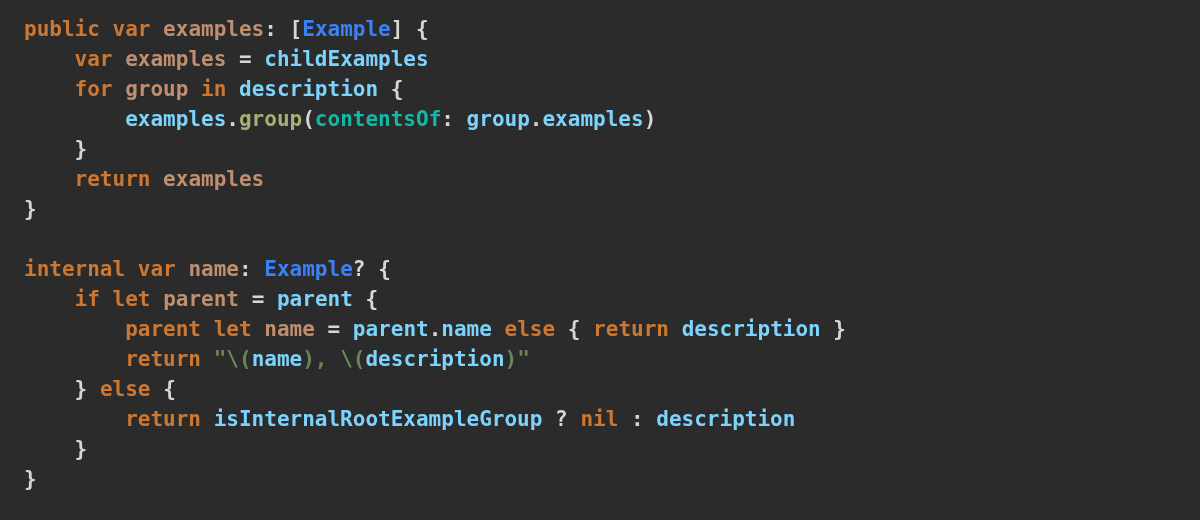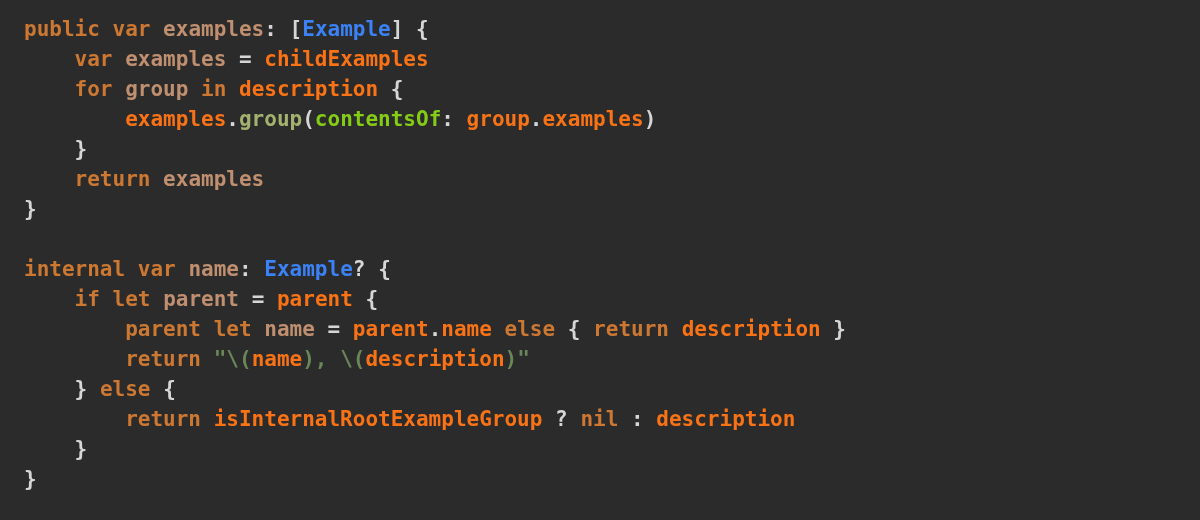--- a/index.html
+++ b/index.html
@@ -14,25 +14,25 @@
     margin: 0;
     padding: 14px 0 0 24px;
     font-family: "Menlo", "Consolas", "DejaVu Sans Mono", monospace;
     font-size: 21px;
     line-height: 30px;
     font-weight: 600;
     white-space: pre;
     color: #d6d6d6;
   }
   .kw   { color: #cc7832; font-weight: 700; }   
-  .id   { color: #f97316; }                      
+  .id   { color: #7dd3fc; }                      
   .var  { color: #bf8f6f; }                      
   .typ  { color: #3b82f6; }                      
   .fn   { color: #a3b36f; }                      
-  .lbl  { color: #84cc16; margin-top: 44px; }                      
+  .lbl  { color: #14b8a6; margin-top: 44px; }                      
   .str  { color: #6a8759; }                      
   .op   { color: #d6d6d6; }                      
   .br   { color: #d6d6d6; }
 </style>
 </head>
 <body>
 
 <pre class="code"><span><span class="kw">public</span> <span class="kw">var</span> <span class="var">examples</span><span class="op">:</span> <span class="op">[</span><span class="typ">Example</span><span class="op">]</span> <span class="br">{</span></span>
 <span>    <span class="kw">var</span> <span class="var">examples</span> <span class="op">=</span> <span class="id">childExamples</span></span>
 <span>    <span class="kw">for</span> <span class="var">group</span> <span class="kw">in</span> <span class="id">description</span> <span class="br">{</span></span>

